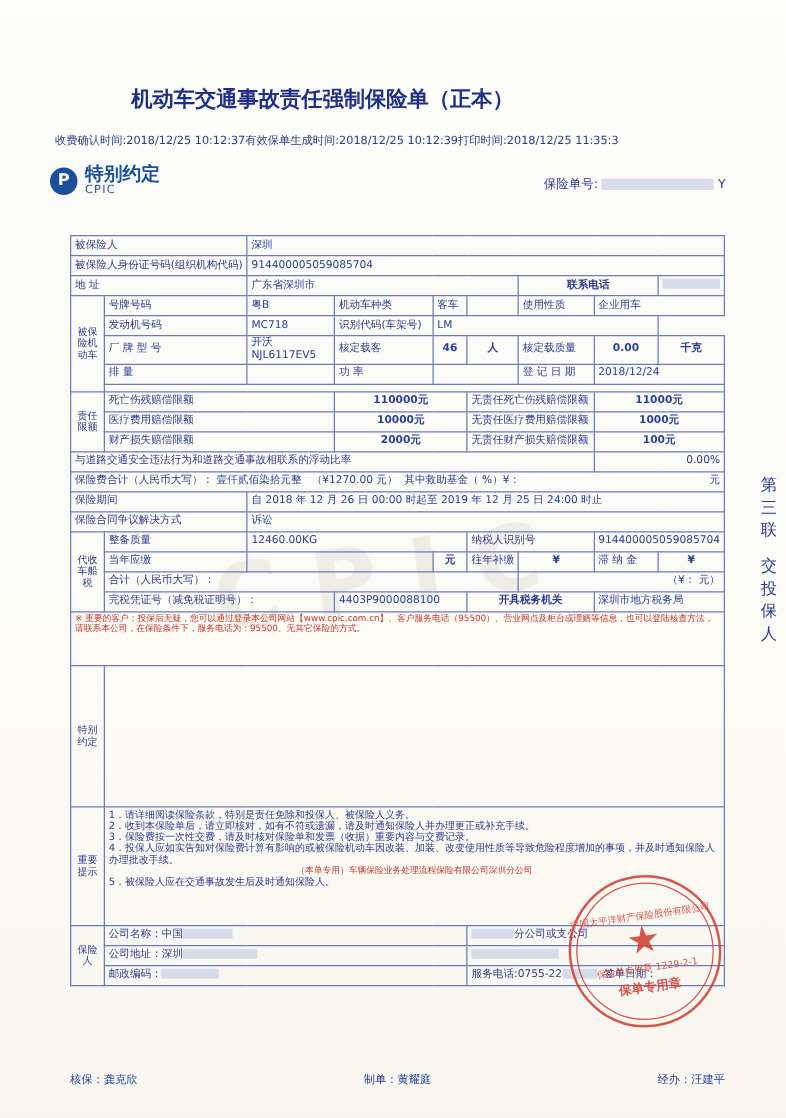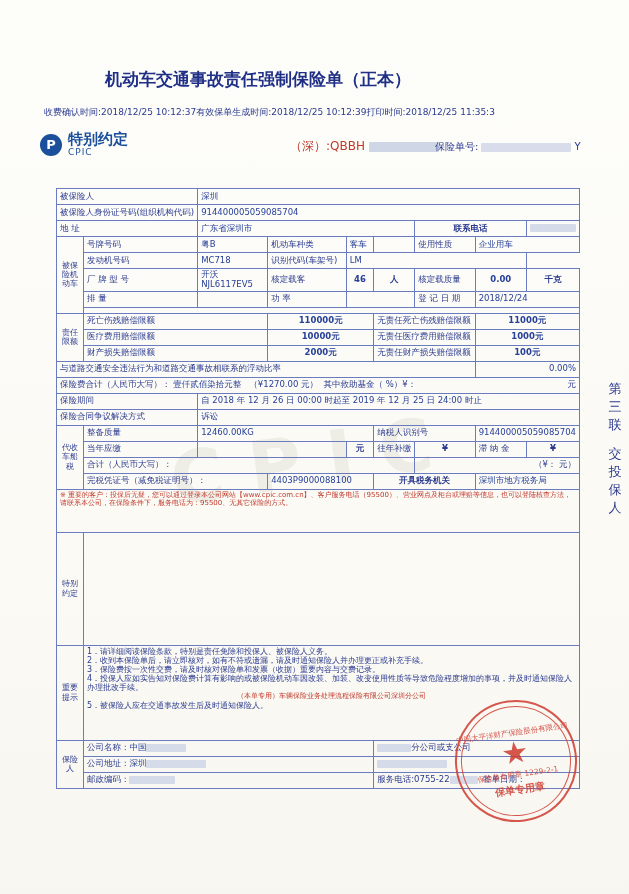--- a/index.html
+++ b/index.html
@@ -139,21 +139,20 @@
   </div>
 
   <div class="brandrow">
     <div class="logo">
       <div class="logo-mark">P</div>
       <div class="logo-text">
         <div class="logo-cn">特别约定</div>
         <div class="logo-en">CPIC</div>
       </div>
     </div>
-    <div class="qbbh"><span>（深）:QBBH</span><span class="blurred"></span></div>
     <div class="polno"><span>保险单号:</span><span class="blurred"></span>Y</div>
   </div>
 
   <table class="main">
 
     <tbody>
         <tr>
       <td class="lbl" colspan="2" style="width:96px">被保险人</td>
       <td colspan="7" class="blue-ink">深圳</td>
     </tr>
@@ -317,14 +316,19 @@
   </div>
 
   <div class="stamp">
     <div class="stamp-ring"></div>
     <div class="t1">中国太平洋财产保险股份有限公司</div>
     <div class="star">★</div>
     <div class="t1">保险单专用章 1229-2-1</div>
     <div class="t2">保单专用章</div>
   </div>
 
+  <div class="bottomrow">
+    <div><span>核保：</span><span class="sig">龚克欣</span></div>
+    <div><span>制单：</span><span class="sig">黄耀庭</span></div>
+    <div><span>经办：</span><span class="sig">汪建平</span></div>
+  </div>
 
 </div>
 
 </body></html>

